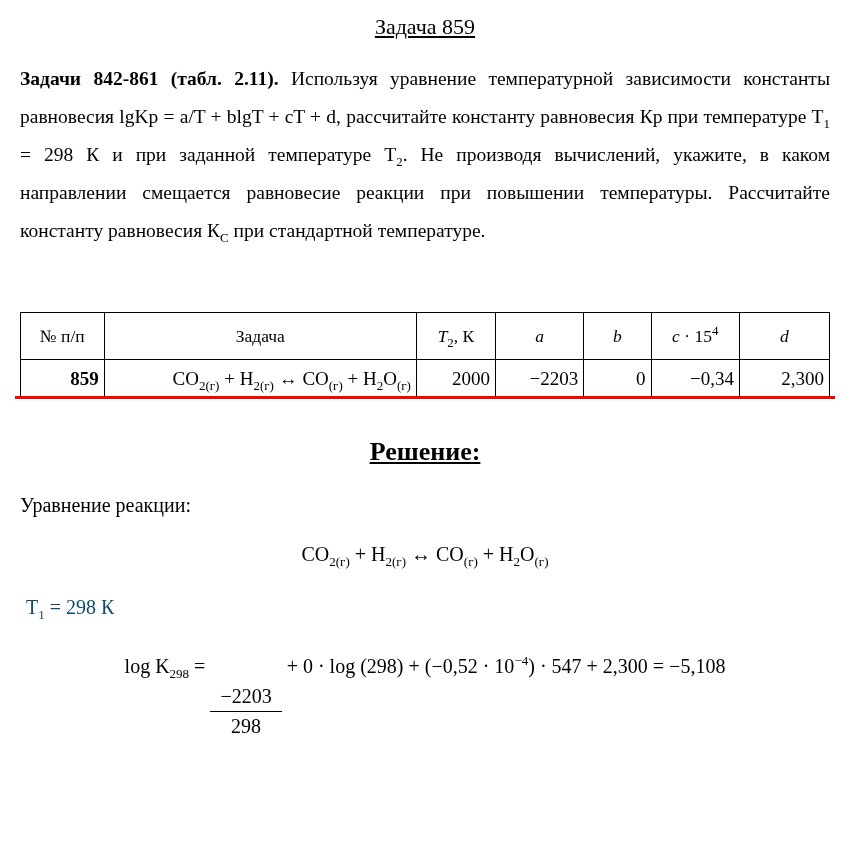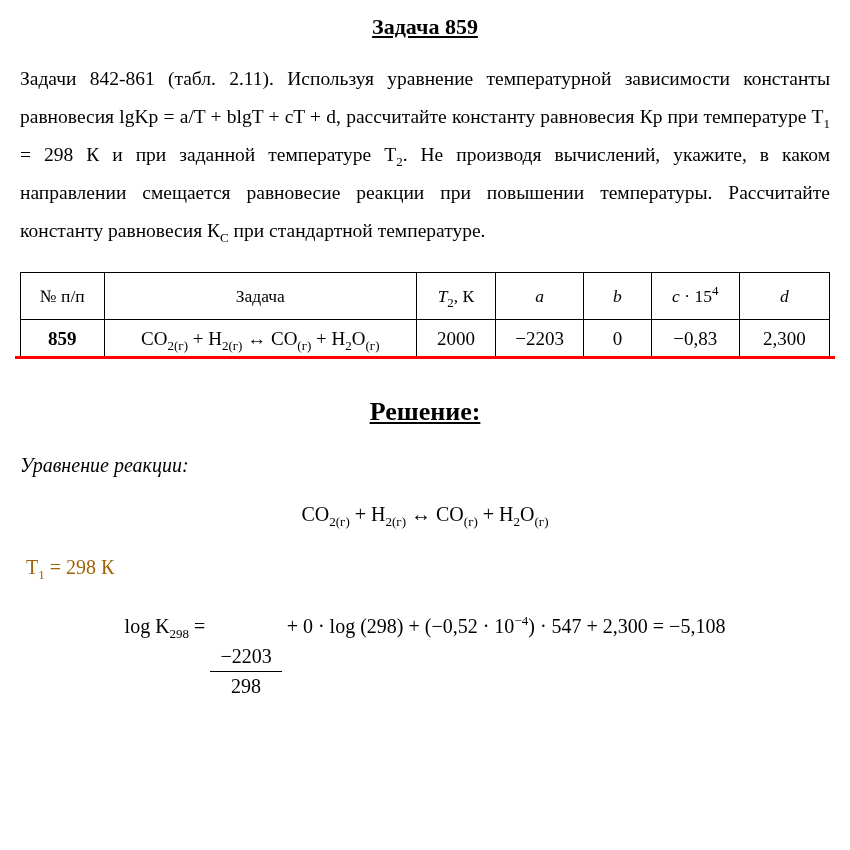--- a/index.html
+++ b/index.html
@@ -1,37 +1,37 @@
 <!DOCTYPE html>
 <html><head>
 <meta charset="utf-8">
 <style>
   html, body { margin: 0; padding: 0; background: #ffffff; }
   .page {
     width: 850px; height: 850px; overflow: hidden; box-sizing: border-box;
     padding: 8px 20px 0 20px; position: relative;
     font-family: "Liberation Serif", serif; color: #000;
   }
-  .title { text-align: center; font-weight: 700; font-size: 22px; margin: 6px 0 0; }
+  .title { text-align: center; font-weight: 400; font-size: 22px; margin: 6px 0 0; }
   .underlined { text-decoration: underline; }
   .para { font-size: 19.5px; line-height: 38px; text-align: justify; margin: 20px 0 0; }
-  .lead { font-weight: 400; }
+  .lead { font-weight: 700; }
   sub { font-size: 13px; line-height: 0; }
   sup { font-size: 13px; line-height: 0; }
-  table.data { border-collapse: collapse; width: 100%; margin-top: 22px; font-size: 17.5px; border-radius: 29px; }
+  table.data { border-collapse: collapse; width: 100%; margin-top: 62px; font-size: 17.5px; border-radius: 29px; }
   .data td { border: 1px solid #000; text-align: center; padding: 2px 5px; }
   .data .hrow td { height: 42px; }
-  .data .drow td { height: 33px; font-size: 19px; }
+  .data .drow td { height: 33px; font-size: 19px; text-align: right; }
   .it { font-style: italic; }
   .bold { font-weight: 700; }
   .red-line { height: 3px; background: #fe0000; margin: -2px -5px 0 -5px; position: relative; }
   .sol-head { text-align: center; font-weight: 700; font-size: 26px; margin: 38px 0 0; }
-  .sline { font-size: 20px; margin: 27px 0 0; font-style: italic; }
+  .sline { font-size: 20px; margin: 27px 0 0; }
   .centerline { text-align: center; font-size: 20px; margin: 26px 0 0; }
-  .red { color: #a16207; }
+  .red { color: #0c4a6e; }
   .t1line { font-size: 20px; margin: 30px 0 0 6px; }
   .formula { font-size: 20px; margin: 36px 0 0; text-align: center; white-space: nowrap; }
   .frac { display: inline-flex; flex-direction: column; text-align: center; vertical-align: -30px; }
   .frac .num { border-bottom: 1.6px solid #000; padding: 0 10px 3px; }
   .frac .den { padding-top: 3px; }
 </style>
 </head>
 <body>
 
 <div class="page">
@@ -52,21 +52,21 @@
       <td style="width:64px" class="it">b</td>
       <td style="width:83px"><span class="it">c</span><span> · 15</span><sup>4</sup></td>
       <td style="width:85px" class="it">d</td>
     </tr>
     <tr class="drow">
       <td class="bold">859</td>
       <td><span>CO</span><sub>2(г)</sub><span> + H</span><sub>2(г)</sub><span> ↔ CO</span><sub>(г)</sub><span> + H</span><sub>2</sub><span>O</span><sub>(г)</sub></td>
       <td>2000</td>
       <td>−2203</td>
       <td>0</td>
-      <td>−0,83</td>
+      <td>−0,34</td>
       <td>2,300</td>
     </tr>
   </tbody>
     </table>
   <div class="red-line"></div>
 
   <div class="sol-head">
     <span class="underlined">Решение:</span>
   </div>
 

